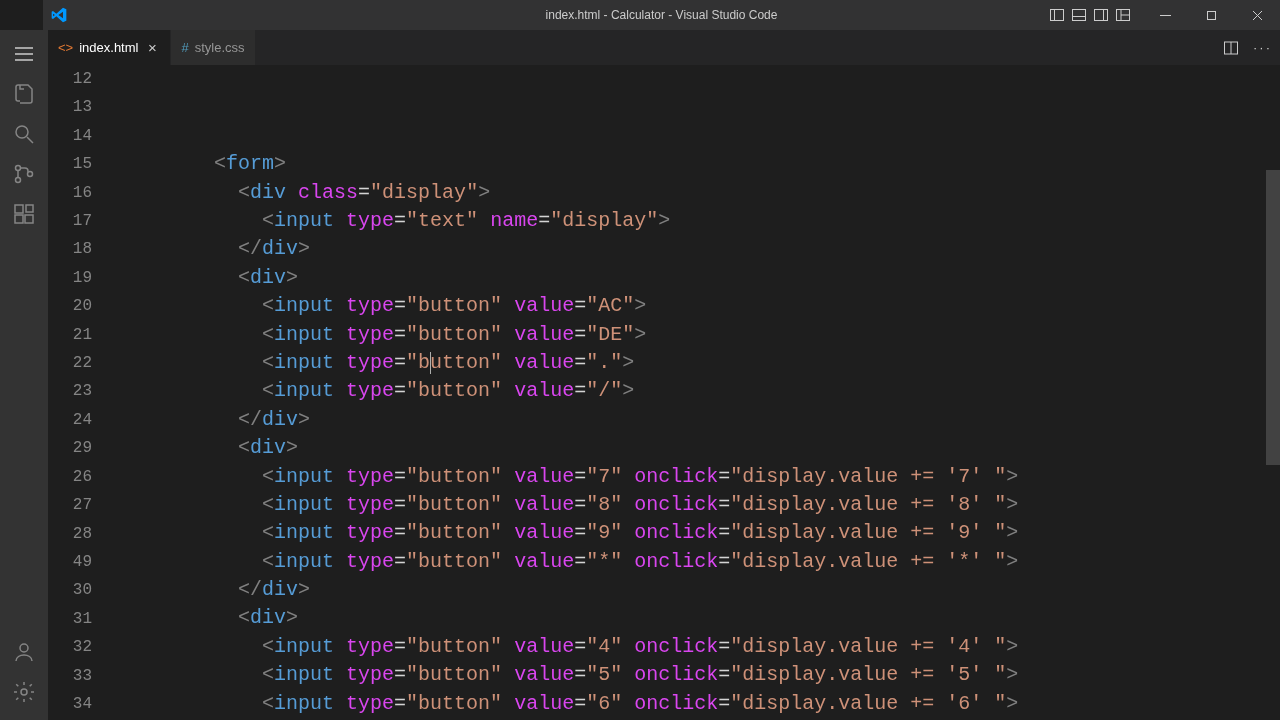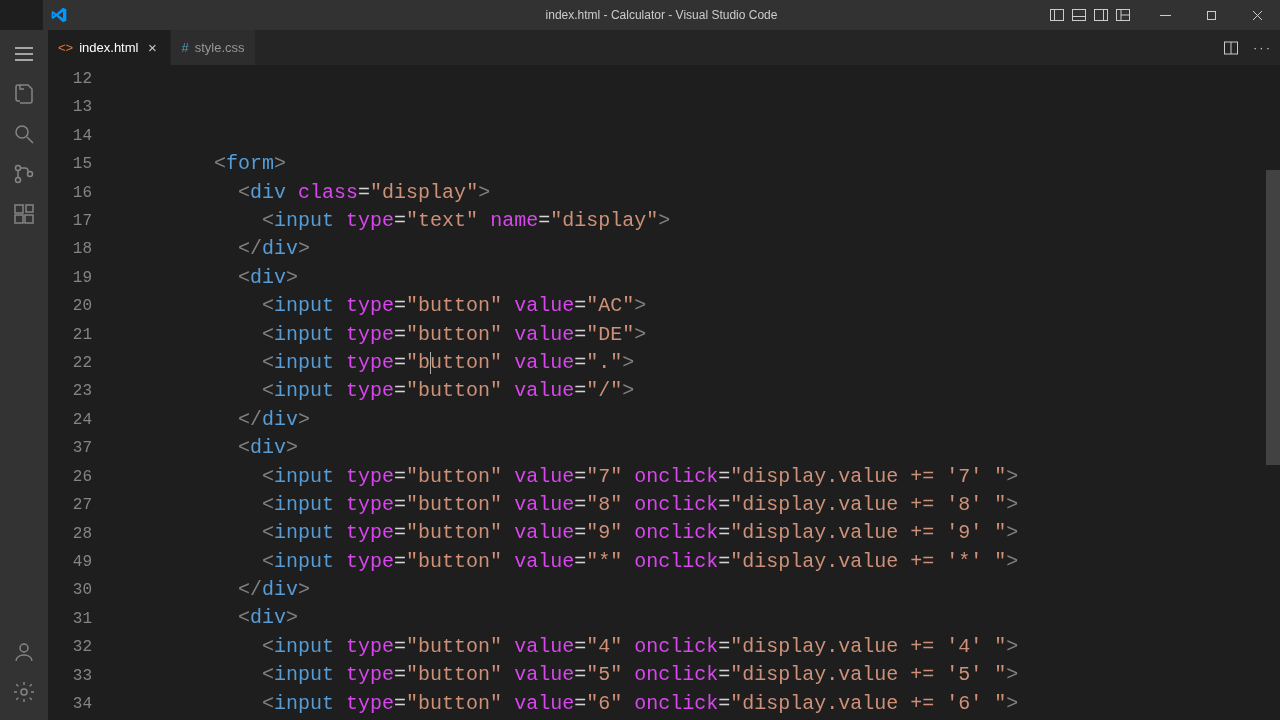--- a/index.html
+++ b/index.html
@@ -272,21 +272,21 @@
           <div>15</div>
           <div>16</div>
           <div>17</div>
           <div>18</div>
           <div>19</div>
           <div>20</div>
           <div>21</div>
           <div>22</div>
           <div>23</div>
           <div>24</div>
-          <div>37</div>
+          <div>29</div>
           <div>26</div>
           <div>27</div>
           <div>28</div>
           <div>49</div>
           <div>30</div>
           <div>31</div>
           <div>32</div>
           <div>33</div>
           <div>34</div>
           <div>35</div>

